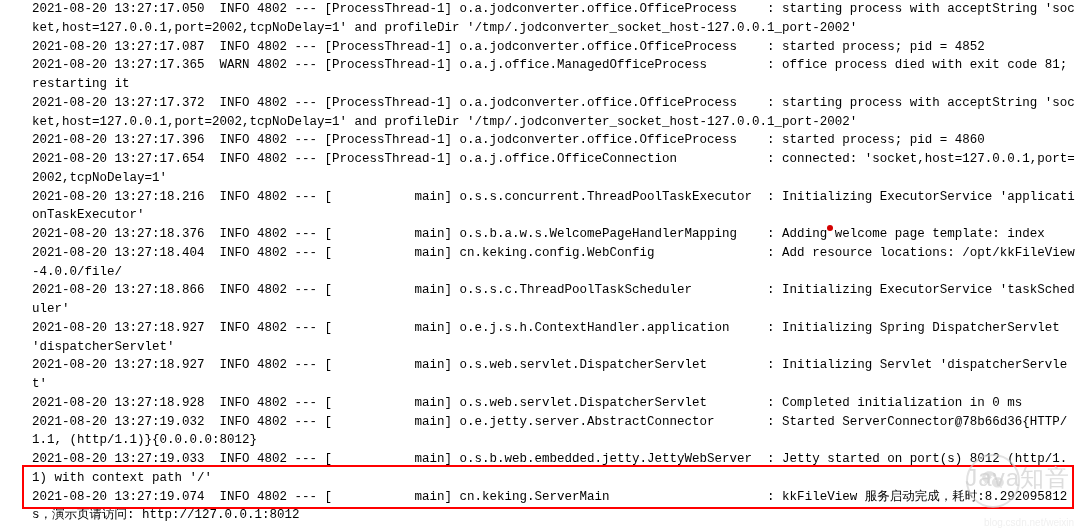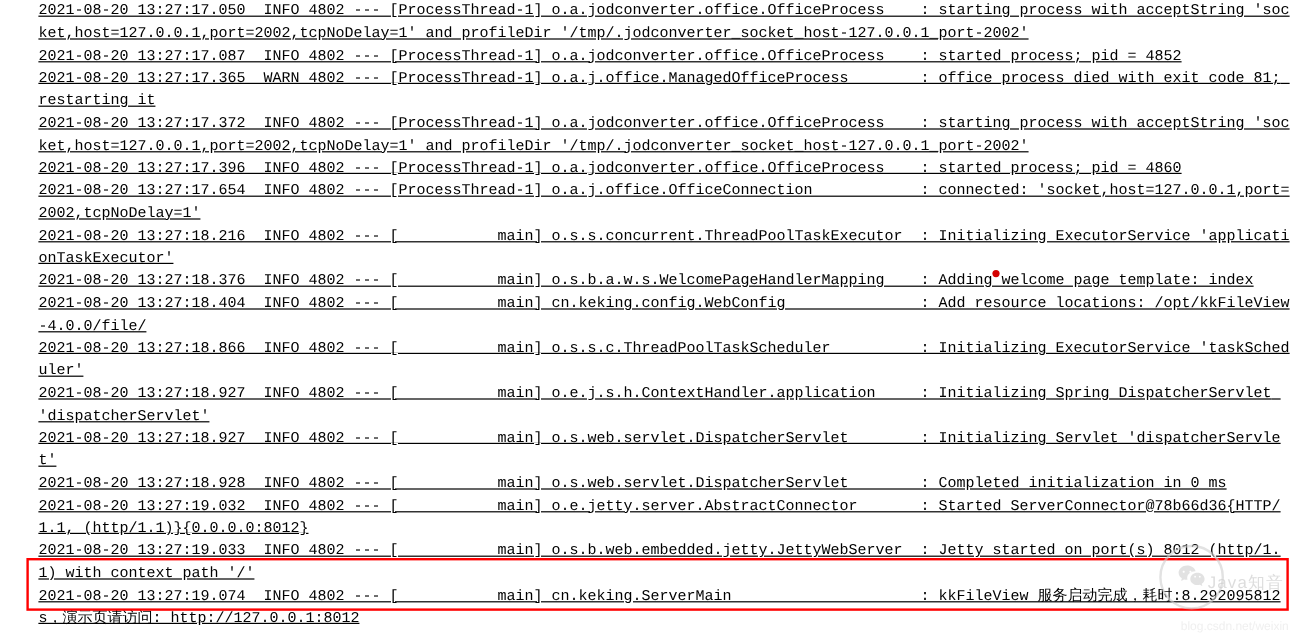--- a/index.html
+++ b/index.html
@@ -11,21 +11,20 @@
       color: #000000;
       width: 1080px;
       height: 532px;
       overflow: hidden;
       position: relative;
     }
     .log-container {
       padding: 0 4px 4px 32px;
       white-space: pre-wrap;
       word-break: break-all;
-      text-decoration: underline;
     }
     .log-line {
       display: block;
     }
     .highlight-box {
       position: absolute;
       border: 2px solid #ff0000;
       pointer-events: none;
     }
     .red-dot {
@@ -49,21 +48,21 @@
       justify-content: center;
       opacity: 0.6;
       pointer-events: none;
     }
     .watermark-circle svg { width: 26px; height: 26px; }
     .watermark-text {
       position: absolute;
       right: 10px;
       bottom: 36px;
       font-family: sans-serif;
-      font-size: 14px;
+      font-size: 24px;
       color: #cfcfcf;
       opacity: 0.7;
       pointer-events: none;
       letter-spacing: 1px;
     }
     .footer-url {
       position: absolute;
       right: 6px;
       bottom: 2px;
       font-family: sans-serif;

